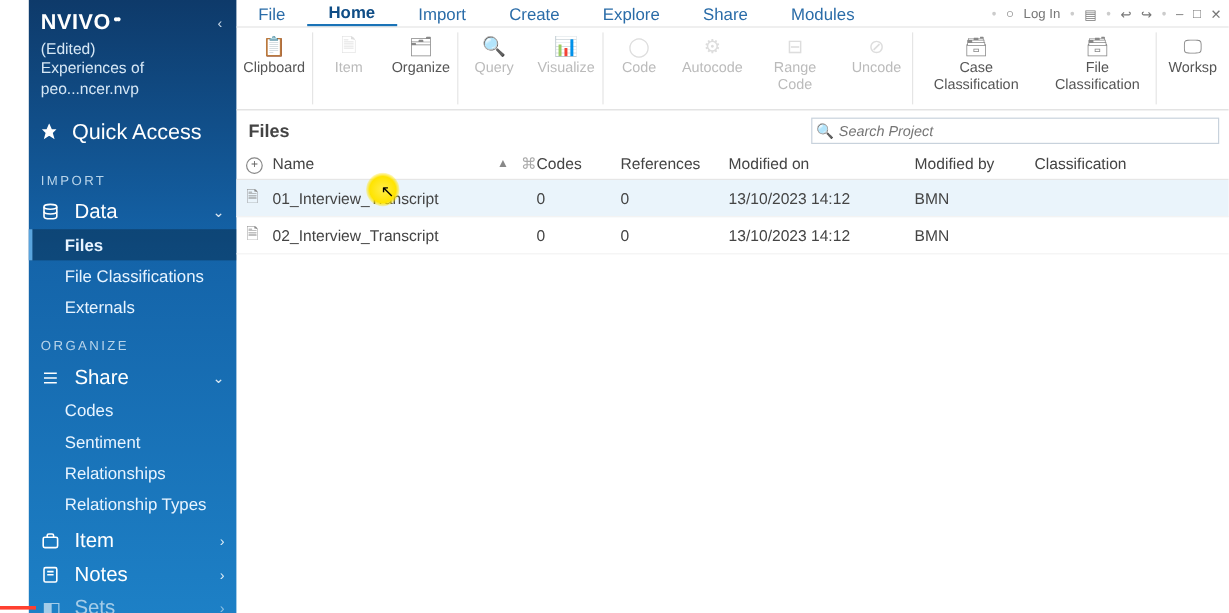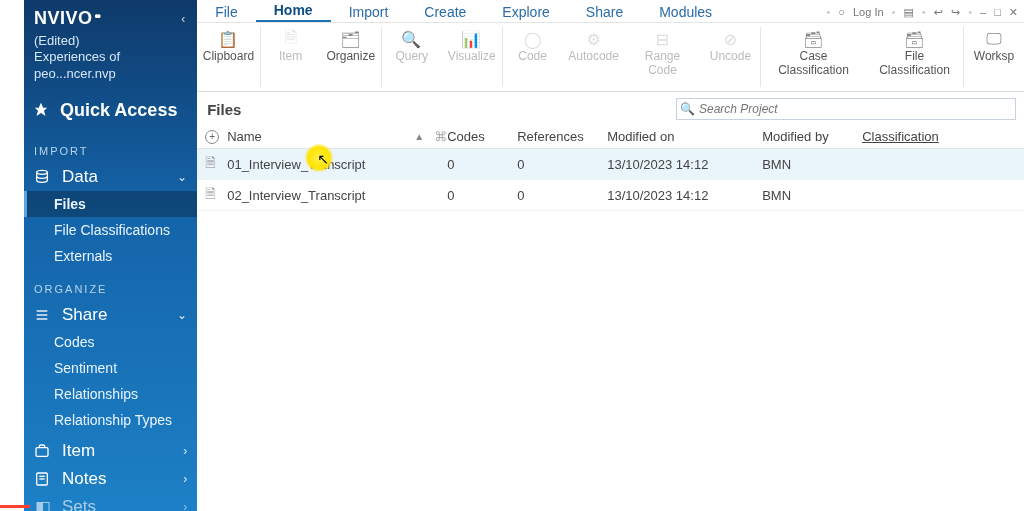--- a/index.html
+++ b/index.html
@@ -4,21 +4,21 @@
 <style>
   * { box-sizing: border-box; margin: 0; padding: 0; font-family: "Segoe UI", Arial, sans-serif; }
   body { width: 1024px; height: 511px; overflow: hidden; display: flex; background: #fff; }
   
   
   .sidebar { width: 235px; height: 511px; background: linear-gradient(180deg, #0e3a6a 0%, #1463a8 40%, #1d80c6 100%); color: #e8f2fb; display: flex; flex-direction: column; font-size: 13px; margin-left: 24px; }
   .brand { display: flex; align-items: center; justify-content: space-between; padding: 8px 12px 2px 10px; }
   .brand-text { font-size: 18px; font-weight: 600; letter-spacing: .5px; color: #fff; }
   .chev { font-size: 12px; opacity: .85; }
   .project { padding: 2px 12px 10px 10px; font-size: 13px; color: #d6e7f5; line-height: 1.25; }
-  .quick { display: flex; align-items: center; gap: 8px; padding: 8px 10px 10px 10px; font-size: 18px; font-weight: 700; color: #fff; }
+  .quick { display: flex; align-items: center; gap: 8px; padding: 8px 10px 10px 10px; font-size: 18px; font-weight: 400; color: #fff; }
   .section-label { padding: 14px 10px 6px 10px; font-size: 11px; letter-spacing: 2px; color: #b8d4ea; }
   .side-group { padding: 4px 10px; display: flex; align-items: center; justify-content: space-between; font-size: 17px; font-weight: 500; color: #fff; }
   .side-group .gleft { display: flex; align-items: center; gap: 10px; }
   .side-item { padding: 5px 10px 5px 30px; font-size: 14px; color: #e8f4ff; cursor: pointer; }
   .side-item.active { background: rgba(0,0,0,.28); border-left: 3px solid #5aa5de; padding-left: 27px; font-weight: 600; }
   .ico { width: 18px; display: inline-block; text-align: center; }
   .side-bottom { padding-top: 4px; }
   .redstrip { position: absolute; left: 0; bottom: 3px; width: 30px; height: 3px; background: #ff4030; }
 
   
@@ -44,21 +44,21 @@
   .grid-head, .grid-row { display: flex; align-items: center; font-size: 13px; padding: 4px 8px; }
   .grid-head { color: #444; border-bottom: 1px solid #e6e6e6; }
   .grid-row { border-bottom: 1px solid #f3f3f3; color: #444; }
   .grid-row.hover { background: #eaf4fb; }
   .c-icon { width: 22px; color: #888; }
   .c-name { width: 220px; display: flex; align-items: center; gap: 4px; }
   .c-codes { width: 70px; }
   .c-refs { width: 90px; }
   .c-mod { width: 155px; }
   .c-by { width: 100px; }
-  .c-class { width: 110px; text-decoration: underline; }
+  .c-class { width: 110px; }
   .plus { display:inline-flex; width:14px; height:14px; border:1px solid #888; border-radius:50%; align-items:center; justify-content:center; font-size:10px; line-height:1; color:#666;}
   
   .cursor-spot { position: absolute; width: 28px; height: 28px; border-radius: 50%; background: radial-gradient(circle, #ffed4a 0%, #ffe400 55%, rgba(255,228,0,0) 75%); pointer-events: none; z-index: 50; }
   .cursor-ptr { position: absolute; font-size: 14px; color: #000; transform: translate(-2px,-2px); z-index: 51; }
 
   svg { display: block; }
 </style>
 </head>
 <body>
 

